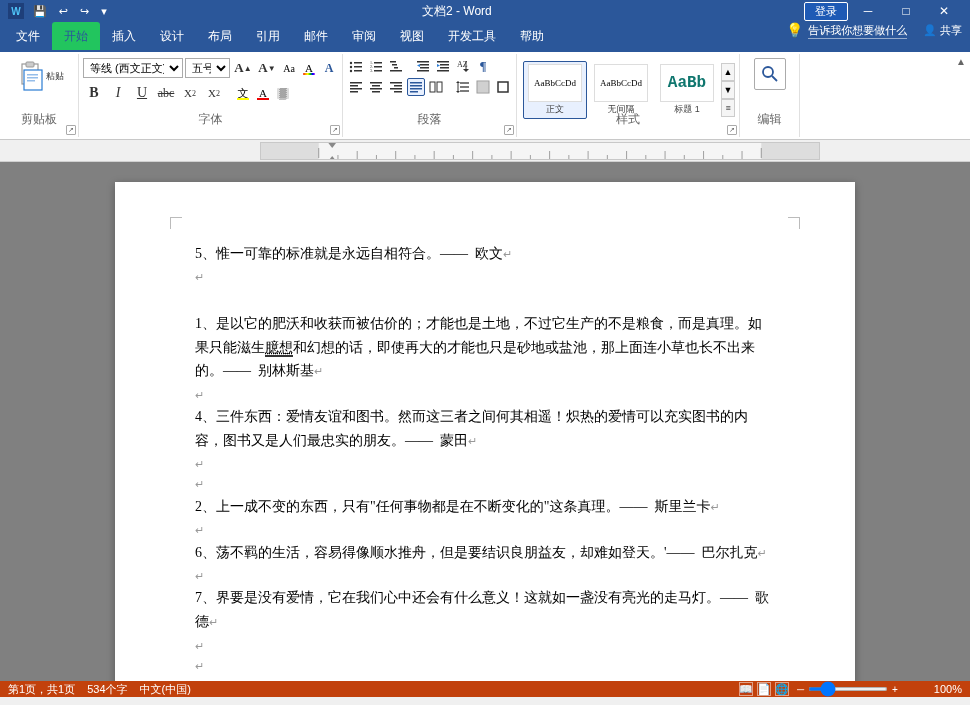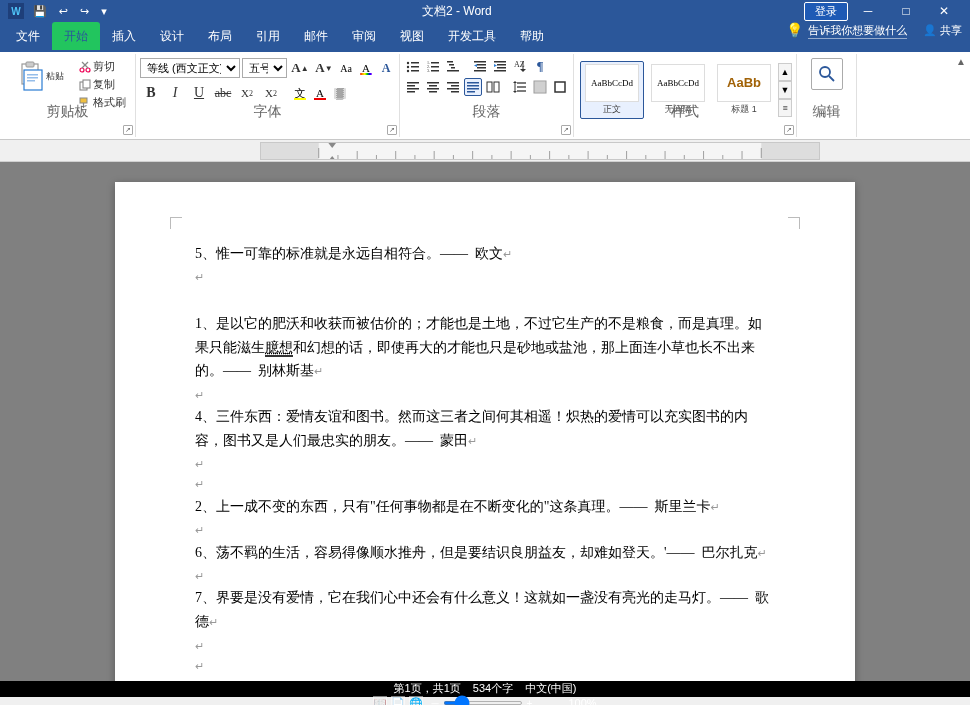--- a/index.html
+++ b/index.html
@@ -55,24 +55,24 @@
     .ribbon-group {
       display: flex;
       flex-direction: column;
       align-items: center;
       padding: 2px 4px;
       border-right: 1px solid #e0e0e0;
       min-width: 50px;
       position: relative;
     }
     .ribbon-group-label {
-      font-size: 14px;
+      font-size: 12px;
       color: #666;
       position: absolute;
-      bottom: 16px;
+      bottom: 9px;
       left: 0; right: 0;
       text-align: center;
       font-family: 'Microsoft YaHei', Arial, sans-serif;
     }
     .group-expand {
       position: absolute;
       bottom: 2px;
       right: 2px;
       width: 10px;
       height: 10px;
@@ -263,30 +263,29 @@
       color: #000;
     }
     .doc-content .para {
       margin-bottom: 2px;
     }
     .para-mark { color: #999; font-size: 11px; display: inline; }
     .doc-content .empty-para { height: 20px; display: flex; align-items: center; }
 
     
     .status-bar {
-      background: #000000;
+      background: #c2410c;
       height: 16px;
       display: flex;
       align-items: center;
       padding: 0 8px;
       color: white;
       font-size: 11px;
       font-family: 'Microsoft YaHei', Arial, sans-serif;
       justify-content: space-between;
-      flex-direction: column;
     }
     .status-left { display: flex; gap: 12px; align-items: center; }
     .status-right { display: flex; gap: 8px; align-items: center; }
 
     .ribbon-content-main {
       display: flex;
       flex: 1;
       align-items: stretch;
       position: relative;
     }
@@ -346,45 +345,20 @@
           <div class="paste-btn" style="display:flex;flex-direction:row;align-items:center;">
             <svg width="32" height="32" viewBox="0 0 32 32">
               <rect x="8" y="4" width="16" height="20" fill="#fff" stroke="#999" stroke-width="1.2"></rect>
               <rect x="10" y="10" width="18" height="20" fill="#fff" stroke="#2b7cd3" stroke-width="1.2"></rect>
               <rect x="12" y="2" width="8" height="5" rx="1" fill="#ccc" stroke="#999" stroke-width="1"></rect>
               <rect x="13" y="14" width="11" height="1.5" fill="#2b7cd3" opacity="0.5"></rect>
               <rect x="13" y="17" width="11" height="1.5" fill="#2b7cd3" opacity="0.5"></rect>
               <rect x="13" y="20" width="8" height="1.5" fill="#2b7cd3" opacity="0.5"></rect>
             </svg>
             <span style="font-size:9px;color:#333;font-family:'Microsoft YaHei',Arial,sans-serif;">粘贴</span>
-          </div>
-        </div>
-        <div style="display:flex;flex-direction:column;gap:1px;padding:4px 2px 14px 2px;justify-content:flex-start;">
-          <div class="small-btn">
-            <svg width="12" height="12" viewBox="0 0 12 12">
-                <circle cx="3" cy="9" r="2" fill="none" stroke="#e05" stroke-width="1.2"></circle>
-                <circle cx="9" cy="9" r="2" fill="none" stroke="#e05" stroke-width="1.2"></circle>
-                <line x1="3" y1="7" x2="9" y2="1" stroke="#888" stroke-width="1.2"></line>
-                <line x1="9" y1="7" x2="3" y2="1" stroke="#888" stroke-width="1.2"></line>
-              </svg>
-            <span>剪切</span>
-          </div>
-          <div class="small-btn">
-            <svg width="12" height="12" viewBox="0 0 12 12">
-                <rect x="1" y="3" width="7" height="8" fill="none" stroke="#888" stroke-width="1.1"></rect>
-                <rect x="4" y="1" width="7" height="8" fill="white" stroke="#888" stroke-width="1.1"></rect>
-              </svg>
-            <span>复制</span>
-          </div>
-          <div class="small-btn">
-            <svg width="12" height="12" viewBox="0 0 12 12">
-                <rect x="1" y="1" width="7" height="5" fill="#f0c040" stroke="#888" stroke-width="1"></rect>
-                <line x1="4.5" y1="6" x2="4.5" y2="11" stroke="#888" stroke-width="1.2"></line>
-              </svg>
-            <span>格式刷</span>
           </div>
         </div>
         <div class="ribbon-group-label">剪贴板</div>
         <div class="group-expand">↗</div>
       </div>
 
       <div class="ribbon-group font-group" style="min-width:225px;">
         <div class="ribbon-group-inner">
           <div class="font-row">
             <select class="font-select font-name-select">
@@ -582,21 +556,21 @@
 
           <div class="style-item">
             <div class="style-preview">
               <span style="font-size:9px;font-family:'SimSun',serif;color:#000;">AaBbCcDd</span>
             </div>
             <div class="style-label">无间隔</div>
           </div>
 
           <div class="style-item">
             <div class="style-preview">
-              <span style="font-size:13px;font-family:Liberation Sans, sans-serif;color:#a16207;font-weight:bold;">AaBb</span>
+              <span style="font-size:16px;font-family:Liberation Mono, monospace;color:#0f766e;font-weight:bold;">AaBb</span>
             </div>
             <div class="style-label">标题 1</div>
           </div>
         </div>
         <div class="style-scroll">
           <div class="style-scroll-btn">▲</div>
           <div class="style-scroll-btn">▼</div>
           <div class="style-scroll-btn">≡</div>
         </div>
         <div class="ribbon-group-label">样式</div>

